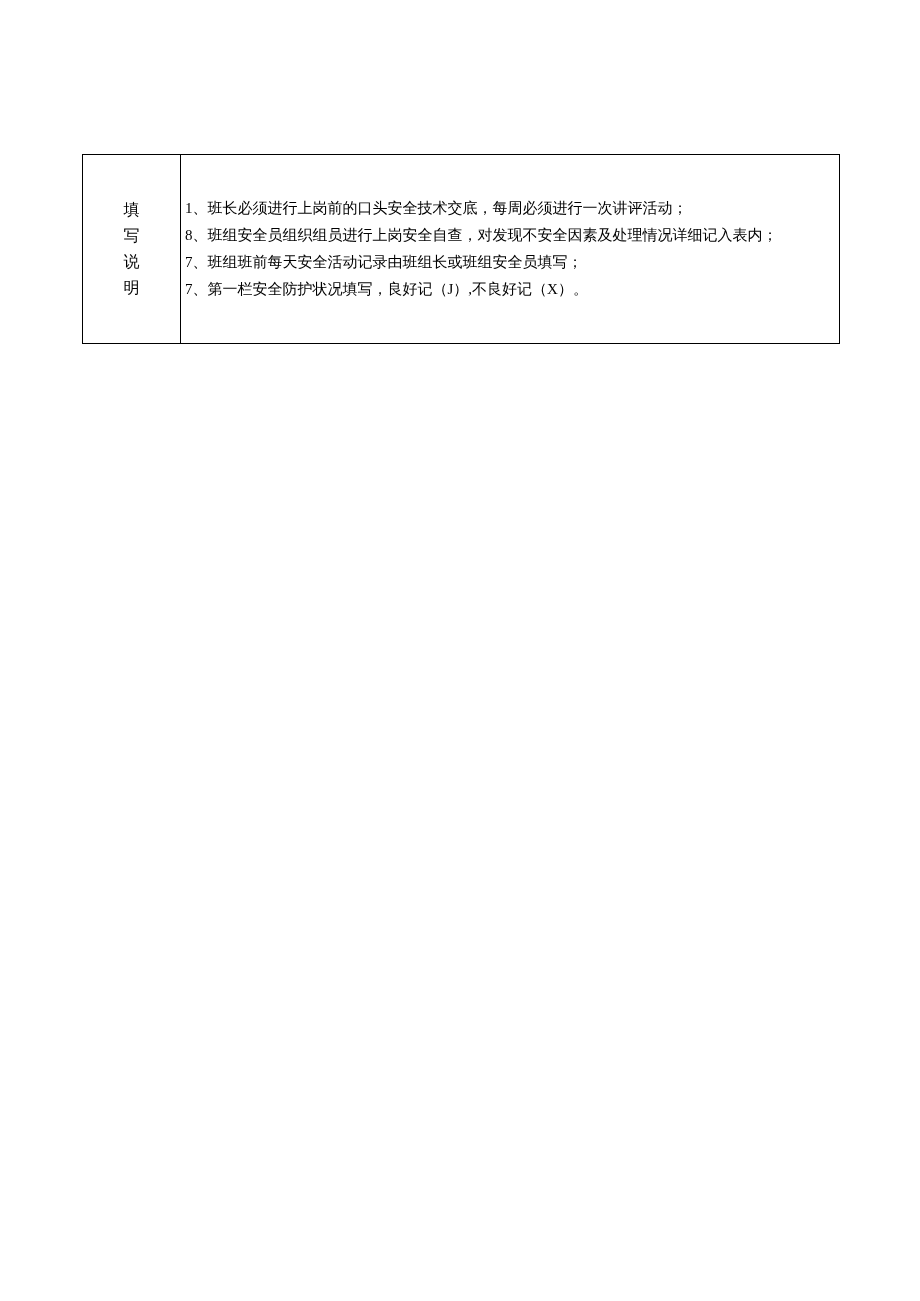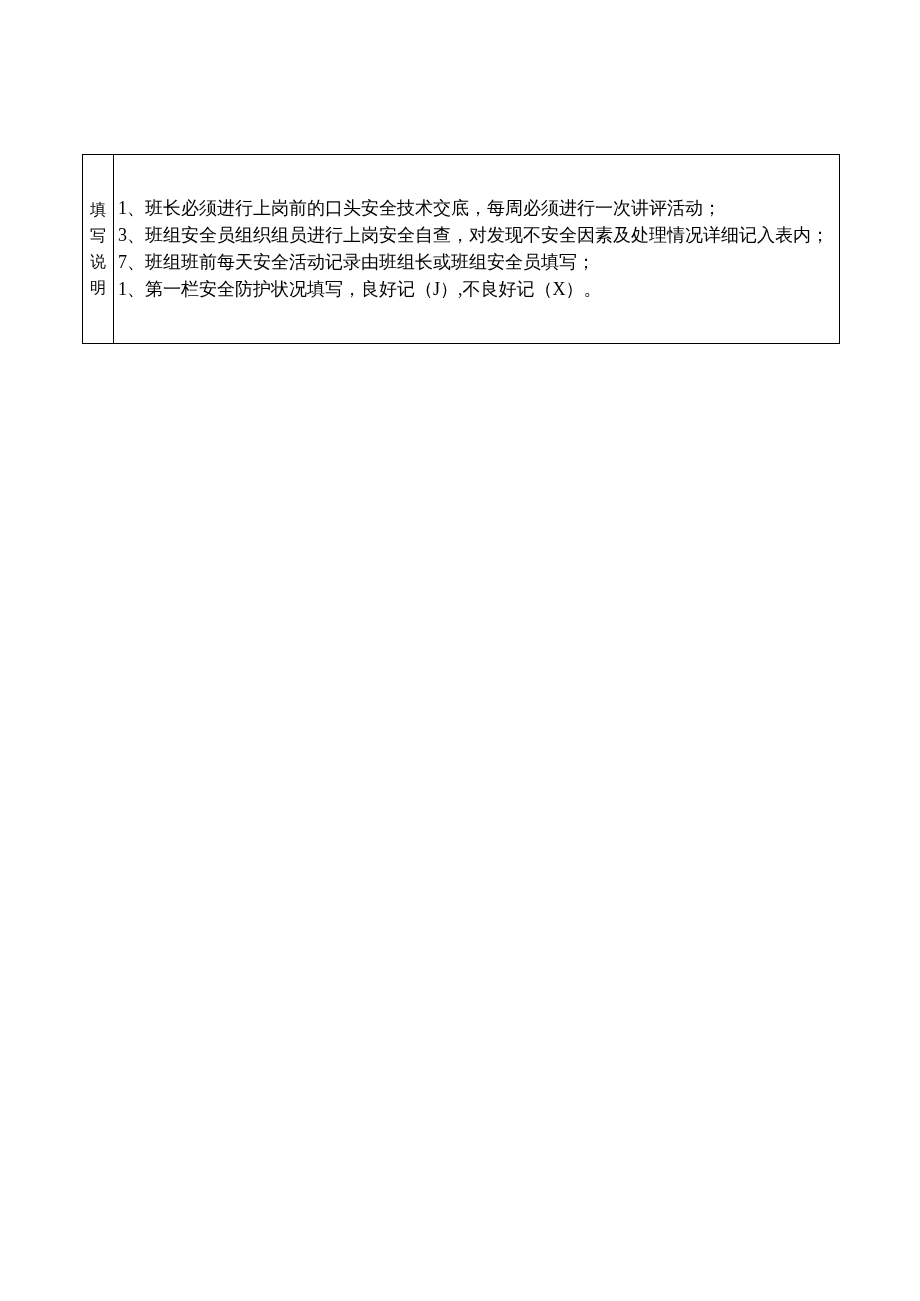--- a/index.html
+++ b/index.html
@@ -35,39 +35,39 @@
     .label-char {
       display: block;
       line-height: 26px;
       font-size: 16px;
     }
     .content-cell {
       padding: 40px 10px 40px 4px;
     }
     .instruction-line {
       line-height: 27px;
-      font-size: 18px;
+      font-size: 15px;
       white-space: nowrap;
     }
   </style>
 </head>
 <body>
 
 <div class="page">
   <table class="instruction-table">
     <tbody>
         <tr>
       <td class="label-cell">
         <span class="label-char">填</span>
         <span class="label-char">写</span>
         <span class="label-char">说</span>
         <span class="label-char">明</span>
       </td>
       <td class="content-cell">
         <div class="instruction-line">1、班长必须进行上岗前的口头安全技术交底，每周必须进行一次讲评活动；</div>
-        <div class="instruction-line">3、班组安全员组织组员进行上岗安全自查，对发现不安全因素及处理情况详细记入表内；</div>
+        <div class="instruction-line">8、班组安全员组织组员进行上岗安全自查，对发现不安全因素及处理情况详细记入表内；</div>
         <div class="instruction-line">7、班组班前每天安全活动记录由班组长或班组安全员填写；</div>
-        <div class="instruction-line">1、第一栏安全防护状况填写，良好记（J）,不良好记（X）。</div>
+        <div class="instruction-line">7、第一栏安全防护状况填写，良好记（J）,不良好记（X）。</div>
       </td>
     </tr>
   </tbody>
     </table>
 </div>
 
 </body></html>

